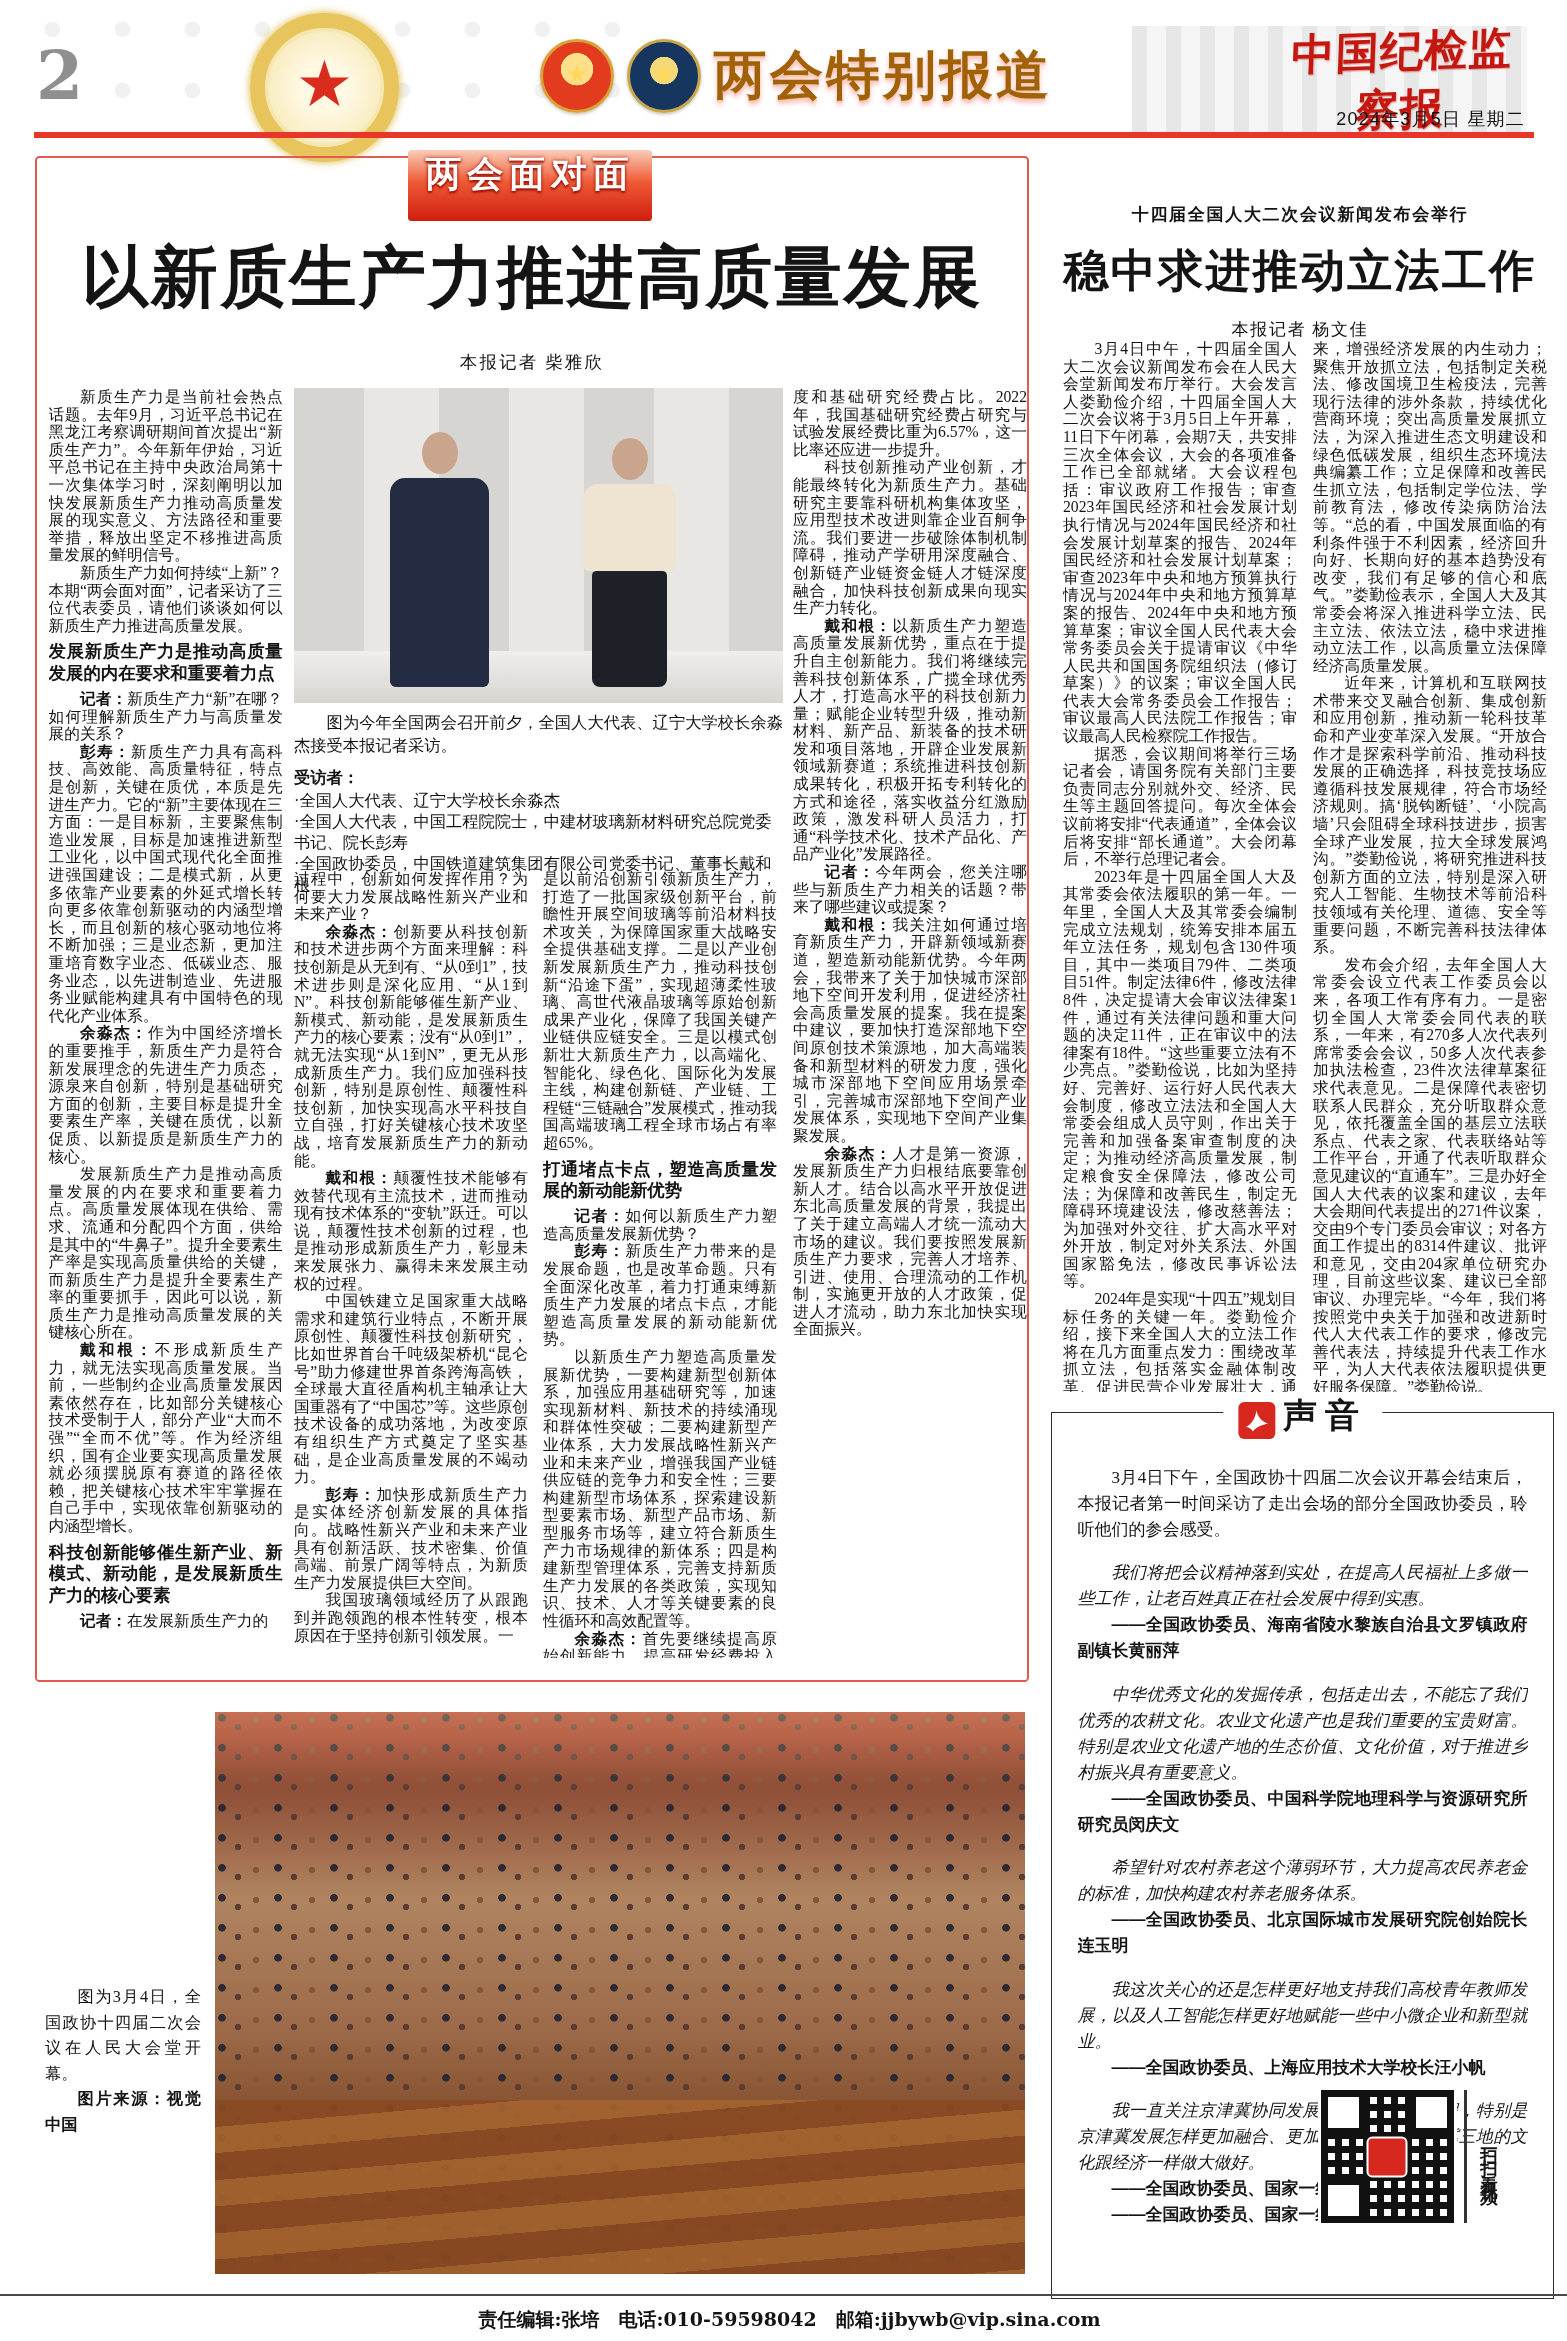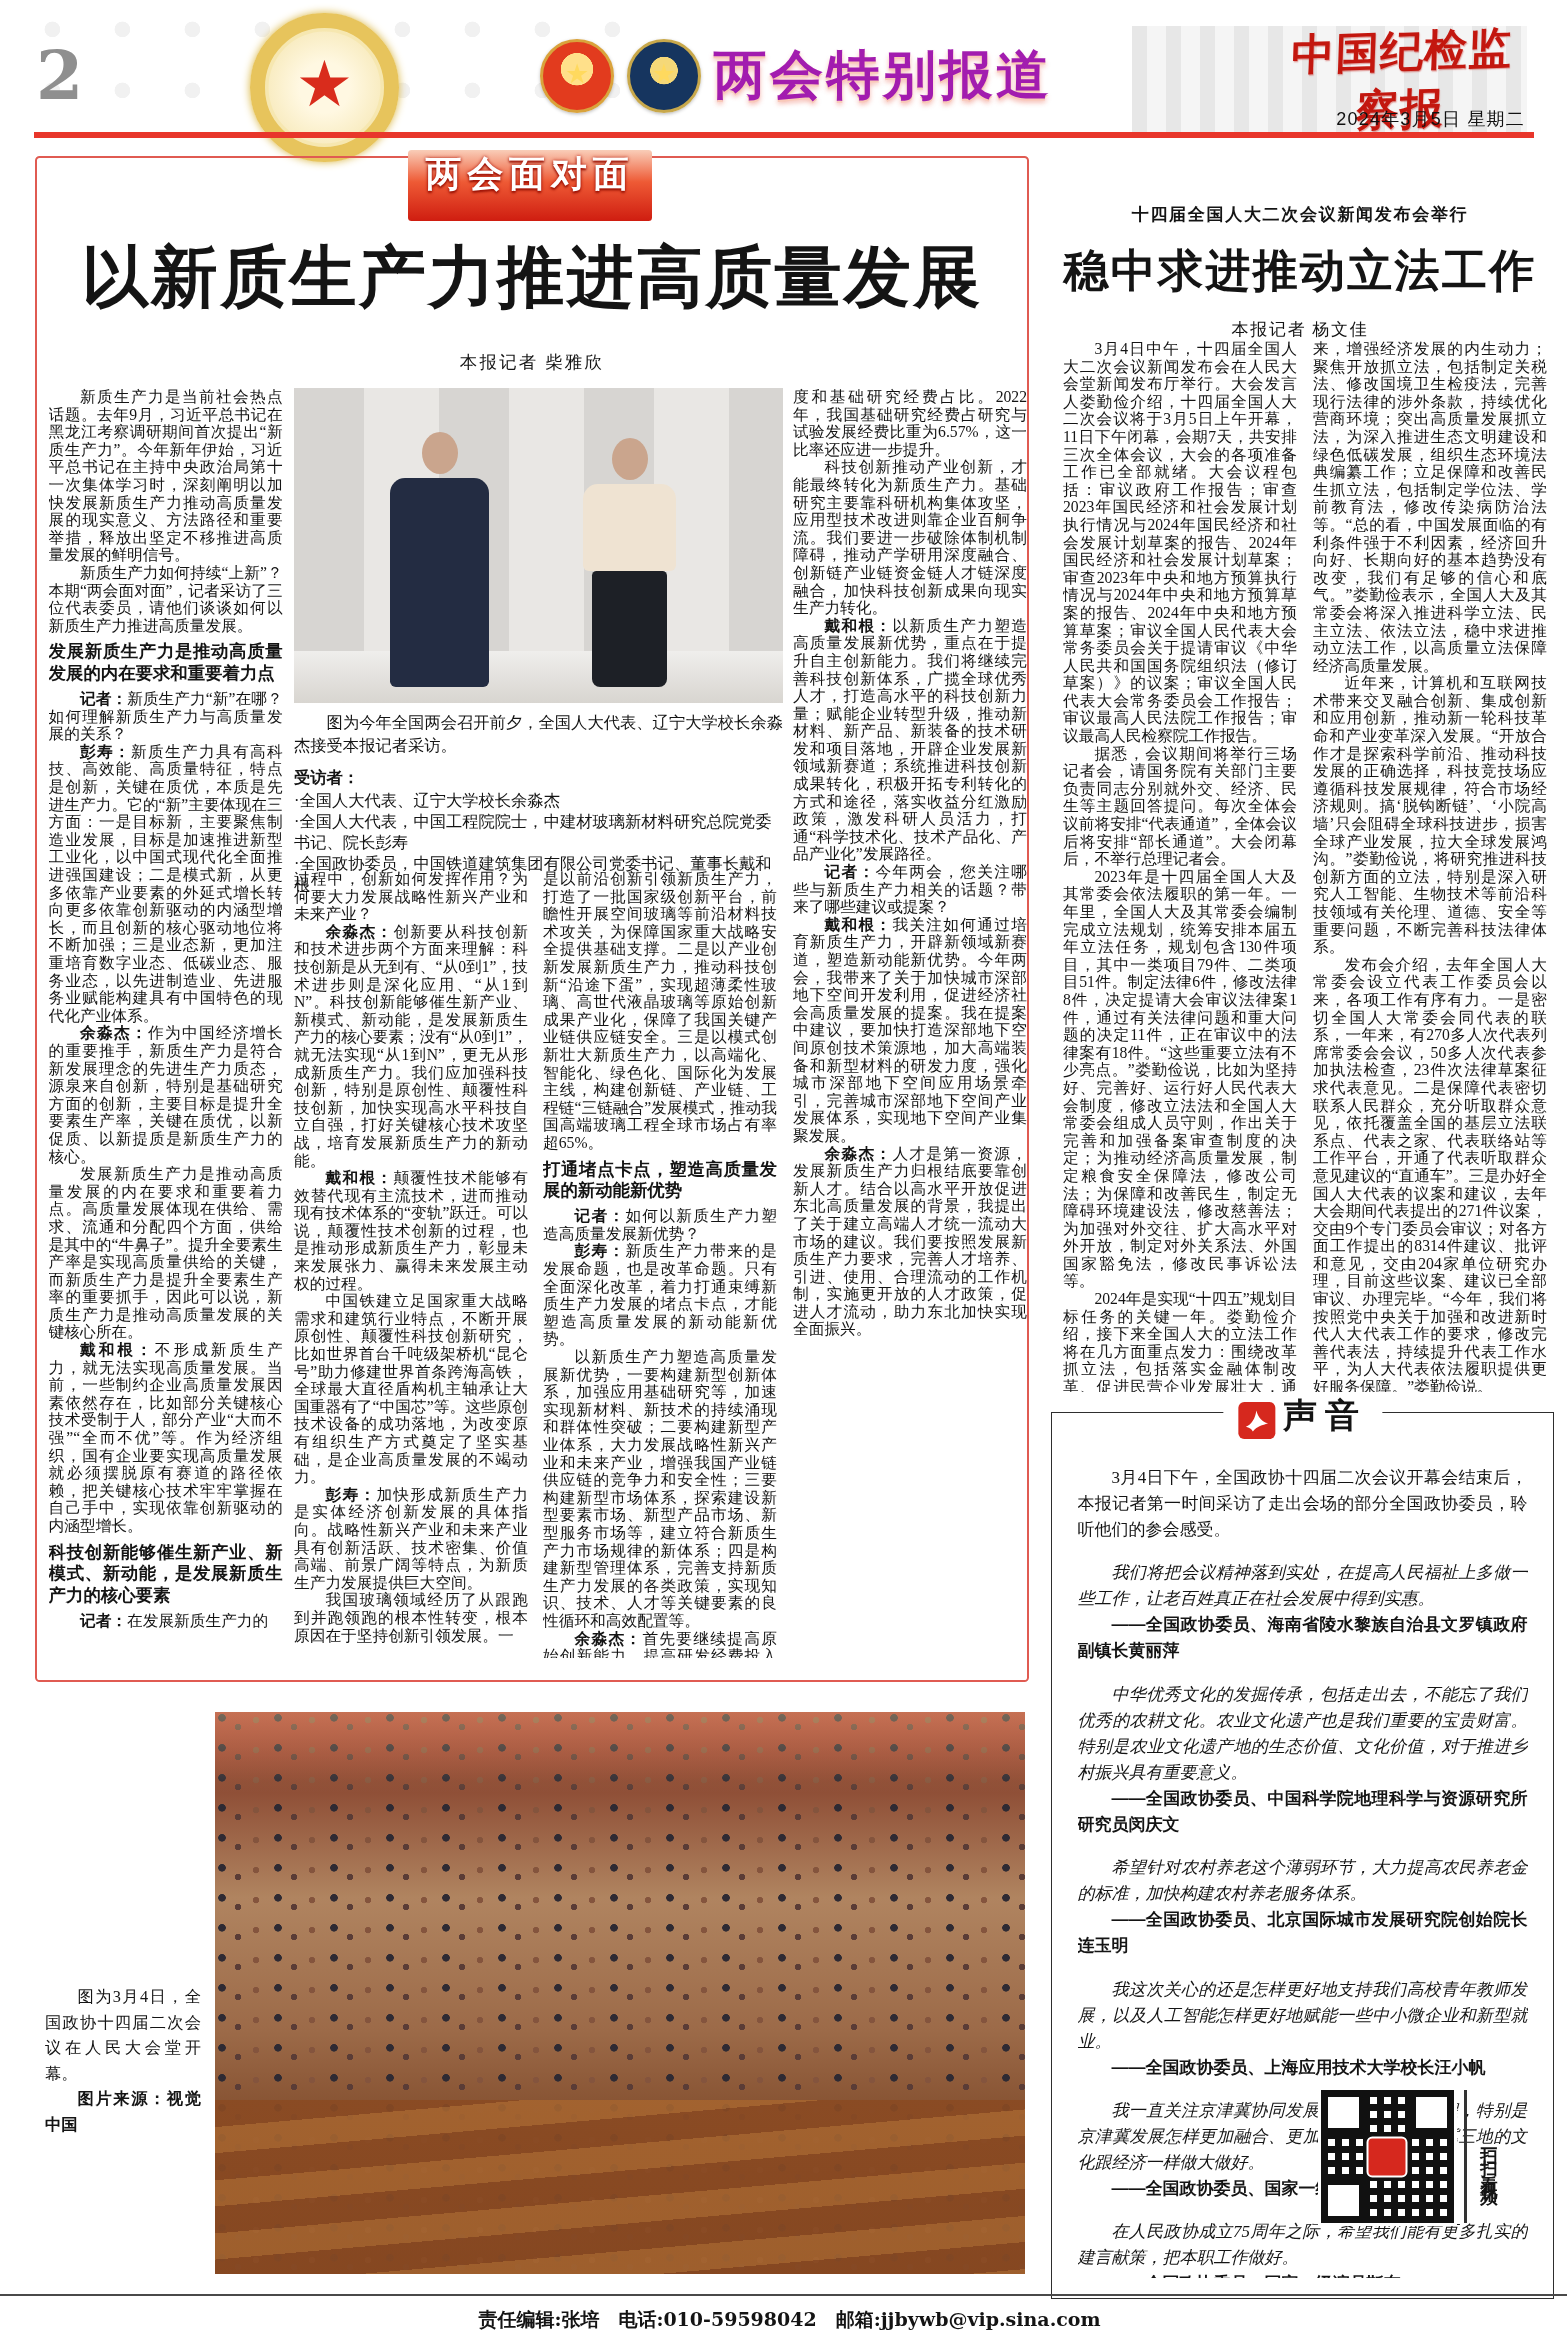--- a/index.html
+++ b/index.html
@@ -18,21 +18,21 @@
   .building{position:absolute;left:1132px;top:26px;width:395px;height:107px;opacity:.6;
      background:
        repeating-linear-gradient(90deg,#d8d8d8 0 15px,#efefef 15px 34px),
        linear-gradient(180deg,#ececec,#f7f7f7);}
   .banner{position:absolute;left:540px;top:32px;height:87px;display:flex;align-items:center;gap:12.8px;}
   .emblem{width:68px;height:68px;border-radius:50%;position:relative;display:inline-block;
           box-shadow:0 1.2px 3.5px rgba(0,0,0,.25);}
   .emblem.national{background:radial-gradient(circle at 50% 40%,#ffe08a 0 30%,#e23b1e 31% 100%);border:3.5px solid #d9a33c;}
   .emblem.cppcc{background:radial-gradient(circle at 50% 42%,#f5d878 0 26%,#16355f 27% 100%);border:3.5px solid #c8a84b;}
   .emblem .e-star{position:absolute;left:50%;top:48%;transform:translate(-50%,-50%);font-size:27px;color:#ffd95e;}
-  .banner-text{font-size:53px;font-weight:900;color:#a21caf;letter-spacing:3.5px;
+  .banner-text{font-size:53px;font-weight:900;color:#a16207;letter-spacing:3.5px;
                font-family:"Liberation Sans","DejaVu Sans",sans-serif;
                text-shadow:0 1.7px 0 #f9c9b8,0 3.5px 5.8px rgba(226,52,25,.35);}
   .masthead{position:absolute;right:41px;top:23px;width:250px;text-align:center;font-size:43px;font-weight:900;
             color:#c3170f;transform:rotate(-2deg) skewX(-4deg);letter-spacing:1.2px;
             font-family:"DejaVu Serif",serif;text-shadow:0.6px 1.2px 1.2px rgba(195,23,15,.4);}
   .hdr-date{position:absolute;right:42px;top:107px;font-size:18px;letter-spacing:1.2px;color:#111;
             font-family:"Liberation Sans",sans-serif;}
   .redline{position:absolute;left:34px;top:132px;width:1500px;height:6.4px;background:#e8362b;}
   
   .main-box{position:absolute;left:35px;top:156px;width:990px;height:1522px;border:2.3px solid #e05b52;border-radius:4.6px;}
@@ -254,21 +254,20 @@
           <p class="quote">我们将把会议精神落到实处，在提高人民福祉上多做一些工作，让老百姓真正在社会发展中得到实惠。</p>
           <p class="attr">——全国政协委员、海南省陵水黎族自治县文罗镇政府副镇长黄丽萍</p>
           <p class="quote">中华优秀文化的发掘传承，包括走出去，不能忘了我们优秀的农耕文化。农业文化遗产也是我们重要的宝贵财富。特别是农业文化遗产地的生态价值、文化价值，对于推进乡村振兴具有重要意义。</p>
           <p class="attr">——全国政协委员、中国科学院地理科学与资源研究所研究员闵庆文</p>
           <p class="quote">希望针对农村养老这个薄弱环节，大力提高农民养老金的标准，加快构建农村养老服务体系。</p>
           <p class="attr">——全国政协委员、北京国际城市发展研究院创始院长连玉明</p>
           <p class="quote">我这次关心的还是怎样更好地支持我们高校青年教师发展，以及人工智能怎样更好地赋能一些中小微企业和新型就业。</p>
           <p class="attr">——全国政协委员、上海应用技术大学校长汪小帆</p>
           <p class="quote">我一直关注京津冀协同发展中的文化发展进程，特别是京津冀发展怎样更加融合、更加有格局，把京津冀三地的文化跟经济一样做大做好。</p>
           <p class="attr">——全国政协委员、国家一级演员张凯丽</p>
-          <p class="quote">在人民政协成立75周年之际，希望我们能有更多扎实的建言献策，把本职工作做好。</p>
           <p class="attr">——全国政协委员、国家一级演员靳东</p>
         </div>
 
     </div>
     <div class="qr-wrap">
       <div class="qr">
         <span class="qr-eye e1"></span>
           <span class="qr-eye e2"></span>
           <span class="qr-eye e3"></span>
         <span class="qr-core"></span>

